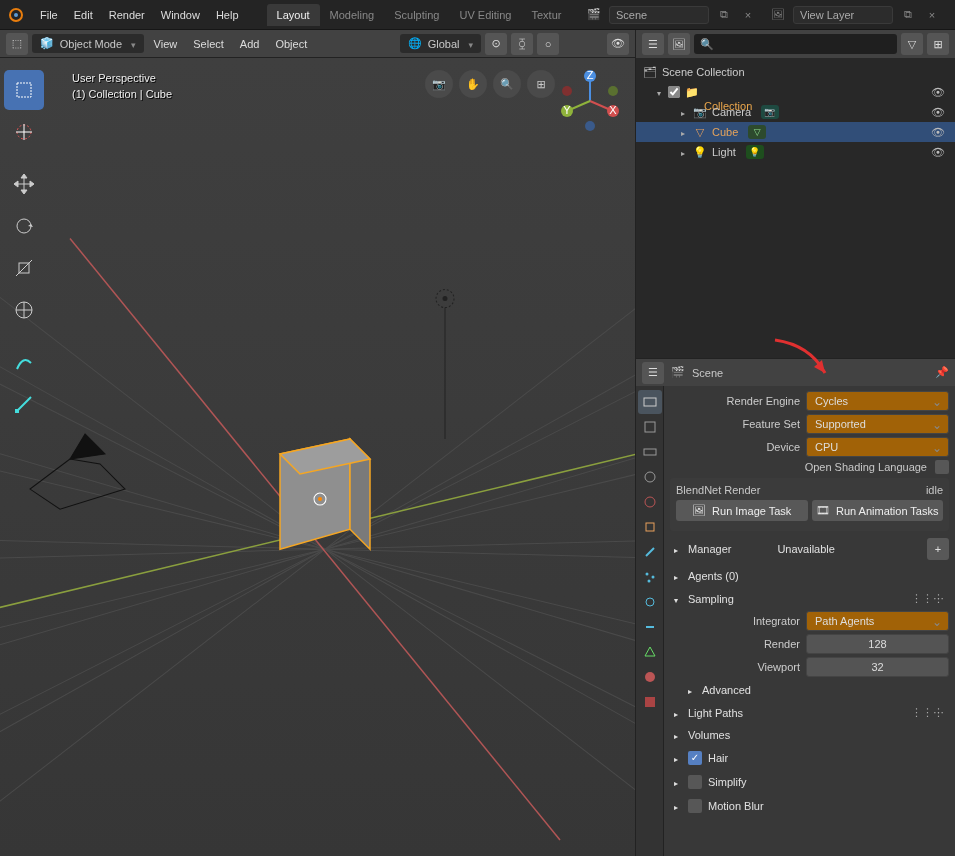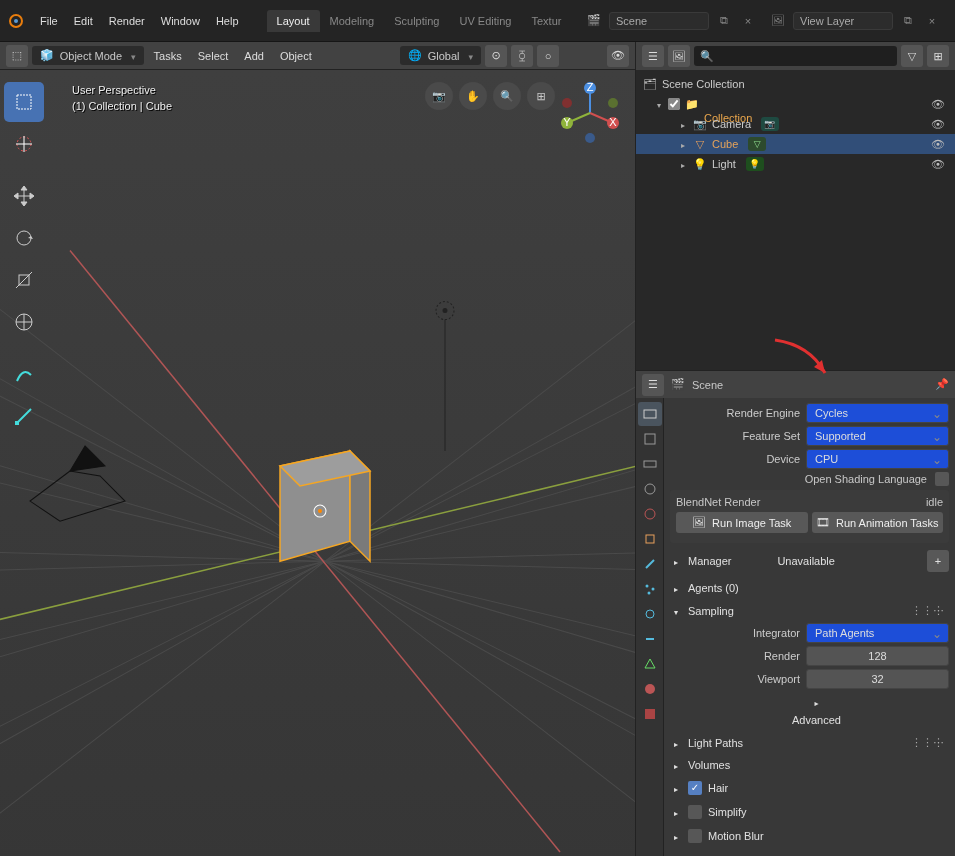--- a/index.html
+++ b/index.html
@@ -1,19 +1,19 @@
 <!DOCTYPE html>
 <html><head>
 <meta charset="utf-8">
 <style>
 * { margin: 0; padding: 0; box-sizing: border-box; font-family: -apple-system, BlinkMacSystemFont, "Segoe UI", sans-serif; font-size: 11px; }
 body { background: #232323; color: #c8c8c8; width: 955px; height: 856px; overflow: hidden; user-select: none; }
 
 
-.topbar { height: 42px; background: #242424; display: flex; align-items: center; padding: 0 8px; border-bottom: 1px solid #161616; }
+.topbar { height: 30px; background: #242424; display: flex; align-items: center; padding: 0 8px; border-bottom: 1px solid #161616; }
 .logo { width:16px; height:16px; margin-right:8px; }
 .menu-item { padding: 4px 8px; cursor: pointer; color:#ddd; }
 .spacer-flex { flex: 1; }
 .workspace-tabs { display:flex; align-items:center; height:26px; }
 .ws-tab { padding:5px 10px; color:#888; border-top-left-radius:3px; border-top-right-radius:3px; }
 .ws-tab.active { background:#393939; color:#eee; }
 .header-scene { display:flex; gap:6px; align-items:center; padding:0 6px; }
 .scene-field { background:#2c2c2c; border:1px solid #3a3a3a; padding:2px 6px; width:100px; border-radius:3px; color:#aaa; }
 .hicon { width:18px; height:18px; display:flex; align-items:center; justify-content:center; color:#888; }
 
@@ -64,21 +64,21 @@
 
 
 .props-header { height:28px; background:#424242; display:flex; align-items:center; padding:0 6px; gap:6px; border-top:1px solid #222; }
 .props-area { flex:1; display:flex; overflow:hidden; }
 .props-tabs { width:28px; background:#333; display:flex; flex-direction:column; padding:4px 0; gap:1px; border-right:1px solid #222; }
 .ptab { width:24px; height:24px; margin:0 auto; border-radius:3px; display:flex; align-items:center; justify-content:center; }
 .ptab.active { background:#4a545e; }
 .props-content { flex:1; overflow-y:auto; padding:2px 6px; }
 .prop-row { display:flex; align-items:center; margin:3px 0; gap:6px;justify-content:flex-end; }
 .prop-label { flex:0 0 130px; text-align:right; color:#ccc; }
-.prop-field { flex:1; background:#1d4ed8; border:1px solid #444; border-radius:3px; padding:3px 8px; position:relative; color:#ddd; }
+.prop-field { flex:1; background:#a16207; border:1px solid #444; border-radius:3px; padding:3px 8px; position:relative; color:#ddd; }
 .prop-field.select::after { content:"⌄"; position:absolute; right:6px; color:#888; font-size:12px; }
 .prop-field.num { text-align:center; background:#545454; }
 .prop-check { width:14px; height:14px; background:#575757; border-radius:2px; }
 .prop-check.on { background:#5680c2; }
 .prop-check.on::after { content:"✓"; color:#fff; font-size:10px; display:block; text-align:center; line-height:14px; }
 .panel-header { display:flex; align-items:center; padding:3px 0; margin-top:4px; gap:6px; color:#e0e0e0; }
 .panel-header .arrow { width:12px; text-align:center; }
 .panel-header .arrow::before { content:"▸"; font-size:8px; }
 .panel-header .arrow.open::before { content:"▾"; }
 .panel-box { background:#3b3b3b; border-radius:3px; padding:6px; margin:4px 0; }
@@ -130,21 +130,21 @@
 <div class="main">
   <div class="left">
 
     <div class="view3d-header">
       <div class="iconbtn">⬚</div>
       <div class="vh-drop">
         <span>🧊</span>
         <span>Object Mode</span>
         <span class="chev"></span>
       </div>
-      <div class="vh-text">Tasks</div>
+      <div class="vh-text">View</div>
       <div class="vh-text">Select</div>
       <div class="vh-text">Add</div>
       <div class="vh-text">Object</div>
       <div class="spacer-flex"></div>
       <div class="vh-drop">
         <span>🌐</span>
         <span>Global</span>
         <span class="chev"></span>
       </div>
       <div class="iconbtn">⊙</div>
@@ -471,21 +471,21 @@
           <div class="prop-field select">Path Agents</div>
         </div>
         <div class="prop-row">
           <div class="prop-label">Render</div>
           <div class="prop-field num">128</div>
         </div>
         <div class="prop-row">
           <div class="prop-label">Viewport</div>
           <div class="prop-field num">32</div>
         </div>
-        <div class="panel-header" style="padding-left:14px;flex-direction:column;">
+        <div class="panel-header" style="padding-left:14px;">
           <span class="arrow"></span>
           <span>Advanced</span>
         </div>
 
         <div class="panel-header">
           <span class="arrow"></span>
           <span>Light Paths</span>
           <span class="dots-icon" style="margin-left:auto;">⋮⋮⋮</span>
           <span class="dots-icon">⋯</span>
         </div>

